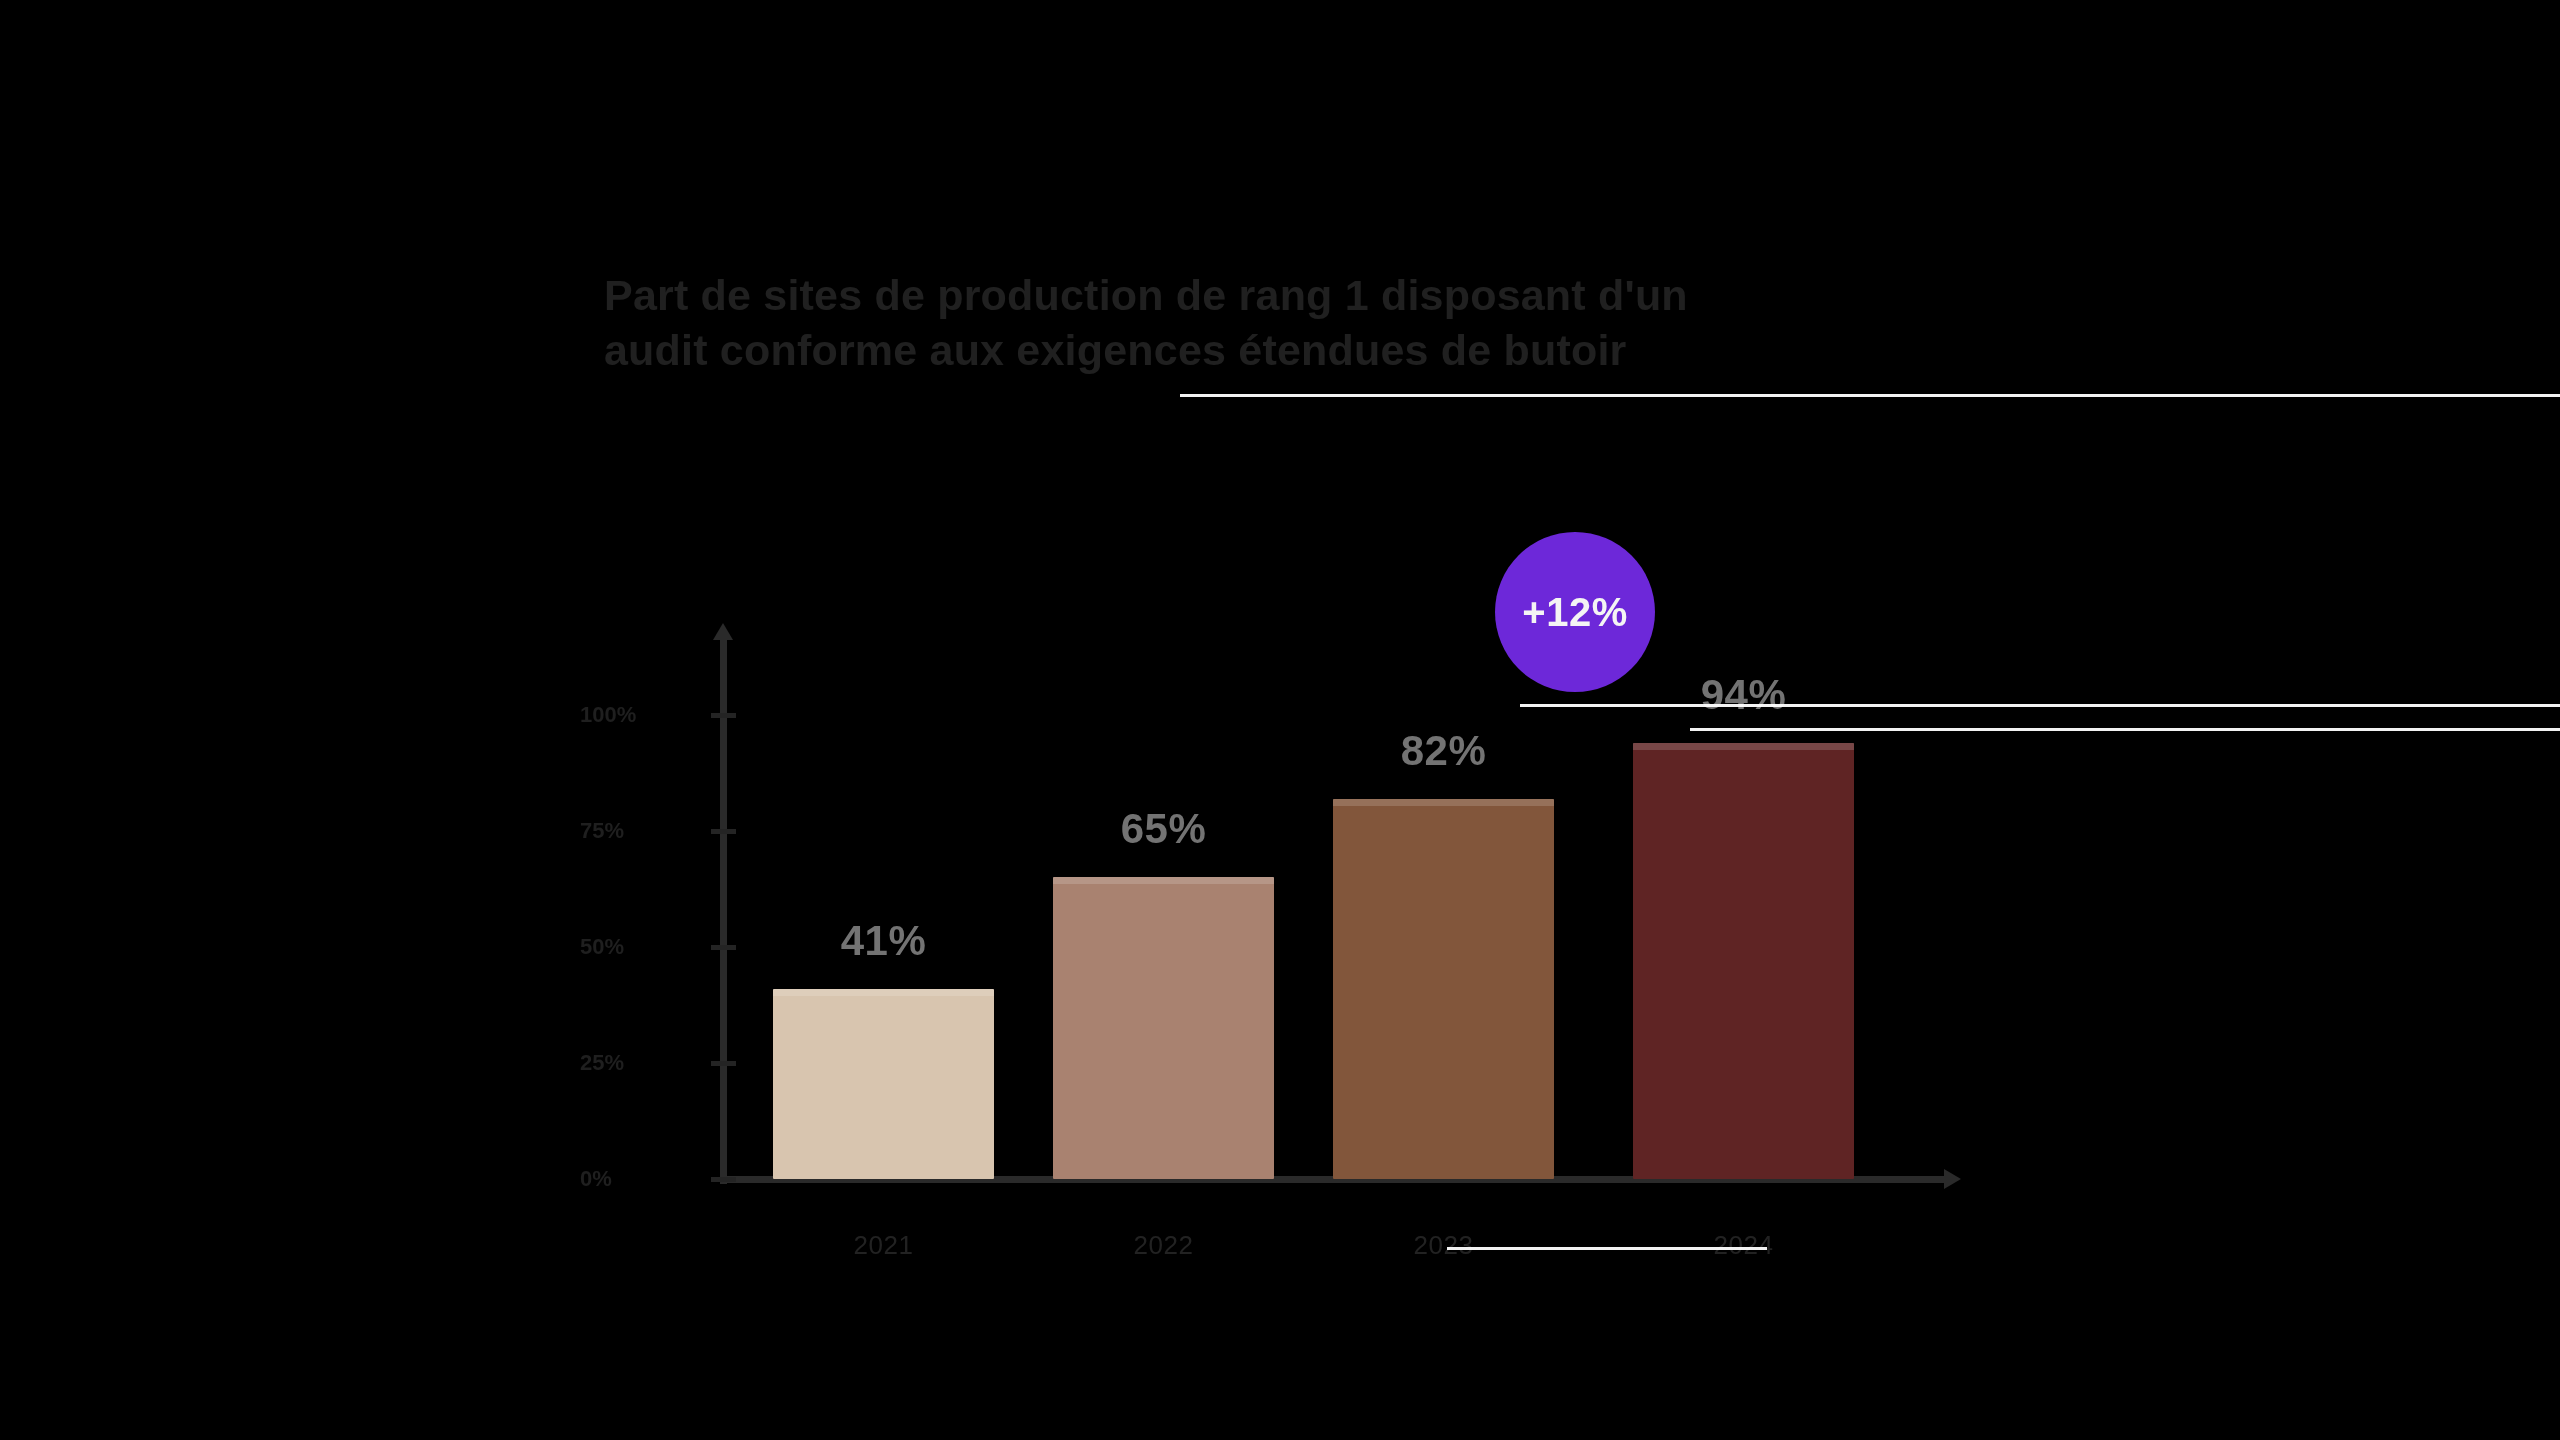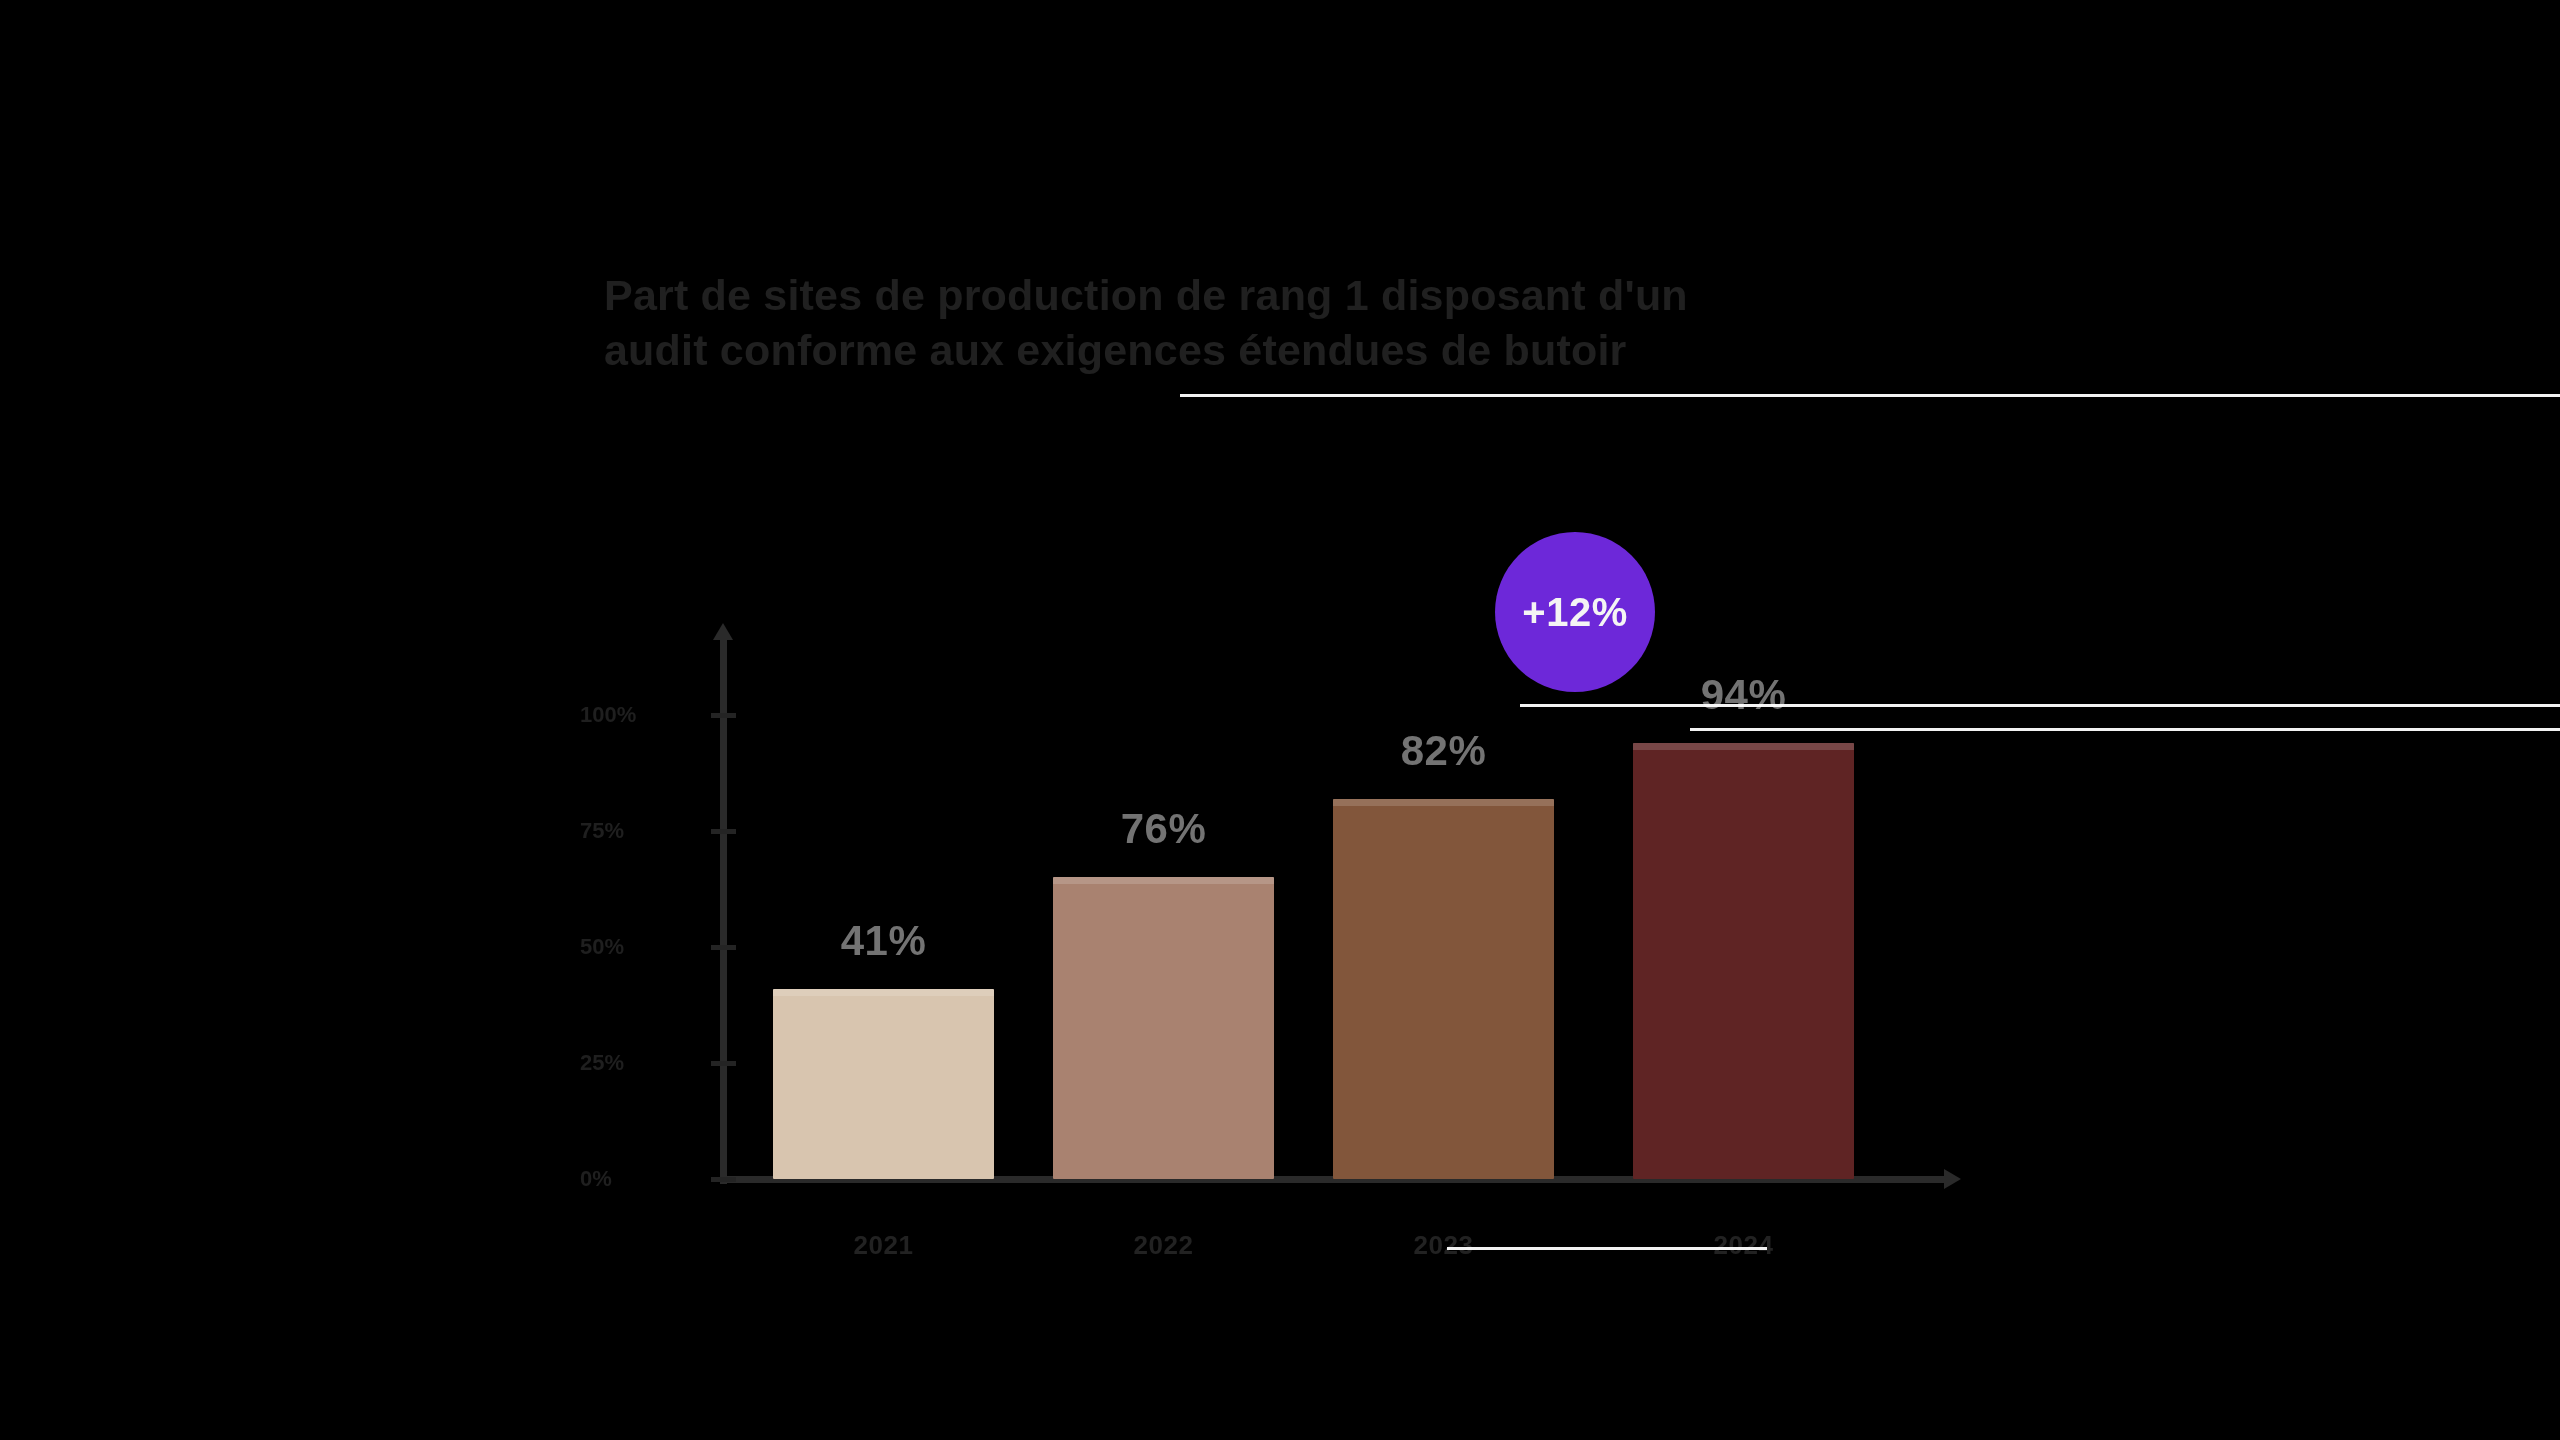--- a/index.html
+++ b/index.html
@@ -35,21 +35,21 @@
   .ylab-wrap{position:absolute;left:560px;width:140px;height:0;}
 
   .bar{position:absolute;bottom:1440px;border-radius:1px;}
   .bar-top-hl{position:absolute;left:0;top:0;width:100%;height:7px;
               background:rgba(255,255,255,.16);}
 
   .barval{position:absolute;text-align:center;font-size:42px;font-weight:700;
           color:#737373;letter-spacing:.5px;}
 
   .xlabel{position:absolute;top:1190px;text-align:center;font-size:26px;
-          font-weight:700;color:#222;letter-spacing:.5px;}
+          font-weight:400;color:#222;letter-spacing:.5px;}
 
   .badge{position:absolute;left:1495px;top:492px;width:160px;height:160px;
          border-radius:50%;background:#6d28d9;display:flex;
          align-items:center;justify-content:center;}
   .badge span{font-size:40px;font-weight:700;color:#f4f4f4;letter-spacing:.5px;}
 
   
   .artifact{position:absolute;background:#ffffff;height:3px;opacity:.95;}
 </style>
 </head>
@@ -98,21 +98,21 @@
       <div class="bar-top-hl"></div>
     </div>
     <div class="bar" id="bar2" style="left: 1333px; width: 221px; height: 380px; top: 759px; bottom: auto; background: rgb(130, 86, 59);">
       <div class="bar-top-hl"></div>
     </div>
     <div class="bar" id="bar3" style="left: 1633px; width: 221px; height: 436px; top: 703px; bottom: auto; background: rgb(95, 36, 36);">
       <div class="bar-top-hl"></div>
     </div>
 
     <div class="barval" id="val0" style="left: 773px; width: 221px; top: 877px;">41%</div>
-    <div class="barval" id="val1" style="left: 1053px; width: 221px; top: 765px;">76%</div>
+    <div class="barval" id="val1" style="left: 1053px; width: 221px; top: 765px;">65%</div>
     <div class="barval" id="val2" style="left: 1333px; width: 221px; top: 687px;">82%</div>
     <div class="barval" id="val3" style="left: 1633px; width: 221px; top: 631px;">94%</div>
 
     <div class="xlabel" style="left:773px;width:221px;">2021</div>
     <div class="xlabel" style="left:1053px;width:221px;">2022</div>
     <div class="xlabel" style="left:1333px;width:221px;">2023</div>
     <div class="xlabel" style="left:1633px;width:221px;">2024</div>
 
     <div class="badge">
       <span>+12%</span>

